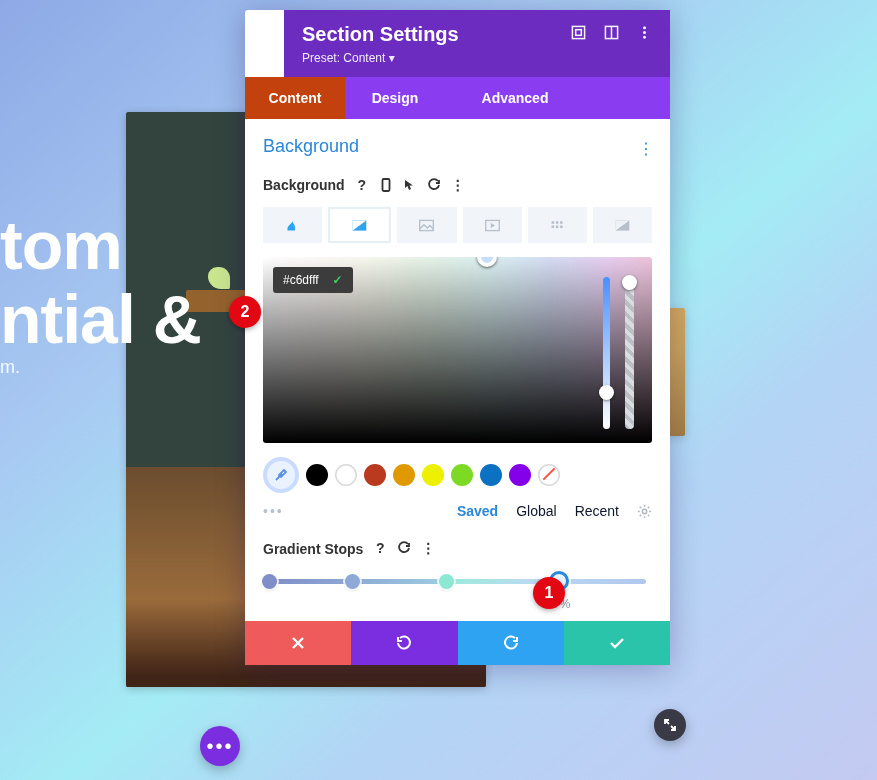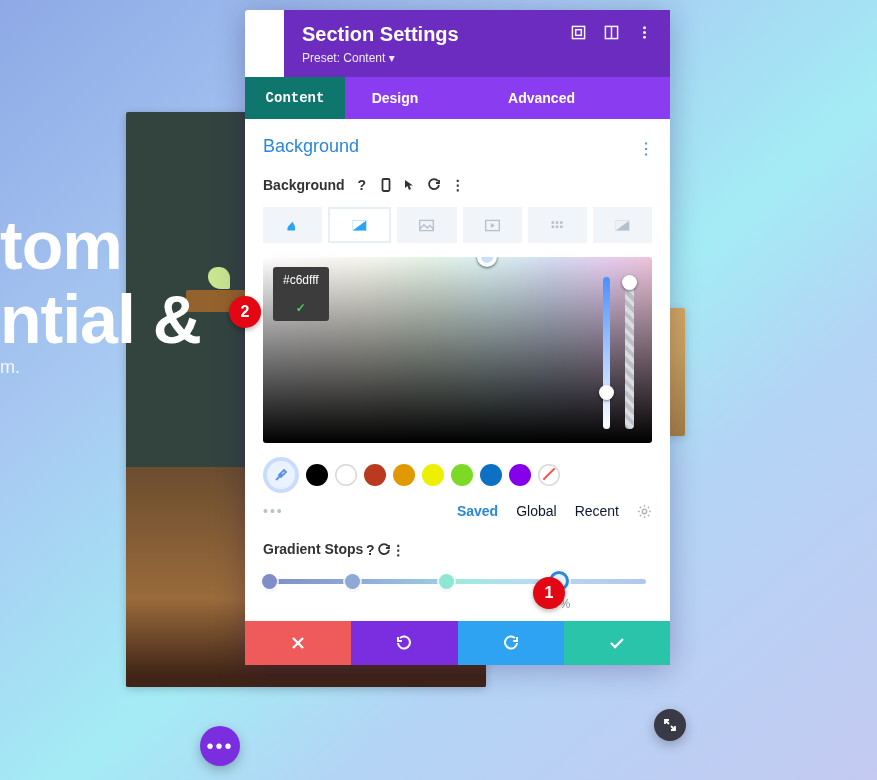--- a/index.html
+++ b/index.html
@@ -19,59 +19,59 @@
   .photo-right { position:absolute; left:570px; top:308px; width:115px; height:128px; background:linear-gradient(140deg,#e4b768,#caa35c 60%,#a47f43); border-radius:2px; box-shadow:0 2px 8px rgba(0,0,0,.15);}
   
   .modal { position:absolute; left:245px; top:10px; width:425px; background:#fff; box-shadow:0 4px 30px rgba(30,0,80,.28); border-radius:3px 3px 0 0; }
   .m-head { background:#6c2cbf; color:#fff; padding:13px 18px 12px; position:relative;margin-left:39px; }
   .m-head .title { font-size:20px; font-weight:700; }
   .m-head .preset { font-size:12px; margin-top:5px; opacity:.9; cursor:pointer; }
   .m-head .head-ic { position:absolute; top:15px; display:flex; gap:18px; right:18px; }
   .m-head .hi { width:15px; height:15px; display:flex; align-items:center; justify-content:center; opacity:.95; cursor:pointer; }
   .tabs { display:flex; background:#8a3df0; color:#fff; font-size:14px; font-weight:600; }
   .tab { padding:13px 0; text-align:center; cursor:pointer; }
-  .tab.active { background:#0f766e;font-family:Liberation Mono, monospace; }
-  .tab:nth-child(1){width:100px;} .tab:nth-child(2){width:100px;} .tab:nth-child(3){width:120px; margin-left:10px;text-align:right;}
+  .tab.active { background:#c2410c; }
+  .tab:nth-child(1){width:100px;} .tab:nth-child(2){width:100px;} .tab:nth-child(3){width:120px; margin-left:10px;}
   .body { padding:17px 18px 12px; }
   .sec-title { color:#2b87da; font-size:18px; font-weight:500; }
   .sec-menu { float:right; width:14px; text-align:center; color:#2b87da; cursor:pointer; margin-top:3px; }
   .field-row { margin-top:20px; display:flex; align-items:center; gap:10px; color:#333; font-size:14px; font-weight:700; }
   .field-row .ic { width:14px; height:14px; display:flex; align-items:center; justify-content:center; color:#333; cursor:pointer; font-weight:900;}
   .bg-tabs { margin-top:14px; display:flex; gap:6px; }
   .bg-tab { flex:1; height:36px; background:#f1f5f9; display:flex; align-items:center; justify-content:center; cursor:pointer; }
   .bg-tab.active { background:#fff; border:2px solid #e6eef6; }
   .bg-tab svg { width:17px; height:17px; }
   .picker { margin-top:14px; position:relative; height:186px; border-radius:3px; overflow:hidden;
     background:
       linear-gradient(to top, #000, rgba(0,0,0,0)),
       linear-gradient(to right, #fff, rgba(255,255,255,0)),
       linear-gradient(90deg,#e9c1bc 0%, #e7cfbb 12%, #dfe0ba 25%, #c2e0c2 40%, #bfe3e7 58%, #c6cfee 74%, #e3c7ee 88%, #eec3d9 100%);
   }
   .picker .cursor { position:absolute; left:214px; top:-10px; width:20px; height:20px; border-radius:50%; border:4px solid #fff; box-shadow:0 1px 3px rgba(0,0,0,.6); background:#c6dfff; }
-  .picker .hex { position:absolute; left:10px; top:10px; background:#3c3c3c; color:#fff; font-size:12px; padding:6px 10px; border-radius:3px; display:flex; align-items:center; gap:14px;flex-direction:column;}
+  .picker .hex { position:absolute; left:10px; top:10px; background:#3c3c3c; color:#fff; font-size:12px; padding:6px 10px; border-radius:3px; display:flex; align-items:center; gap:14px;}
   .picker .hex .chk { color:#46d160; font-weight:900; }
   .hue-rail { position:absolute; right:42px; top:20px; width:7px; height:152px; background:linear-gradient(#4a90ff,#fff); border-radius:4px;}
   .hue-rail .nub { position:absolute; left:-4px; top:108px; width:15px; height:15px; background:#fff; border-radius:50%; box-shadow:0 1px 3px rgba(0,0,0,.5);}
   .alpha-rail { position:absolute; right:18px; top:20px; width:9px; height:152px; border-radius:4px;
     background-image:linear-gradient(#d9dde2,#d9dde2), repeating-linear-gradient(45deg,#ddd 0 4px,#fff 4px 8px);
     background-blend-mode:multiply;}
   .alpha-rail .nub { position:absolute; left:-3px; top:-2px; width:15px; height:15px; background:#fff; border-radius:50%; box-shadow:0 1px 3px rgba(0,0,0,.5);}
   .swatches { margin-top:14px; display:flex; align-items:center; gap:7px; }
   .eyed { width:36px; height:36px; border-radius:50%; border:4px solid #c9dcff; background:#eaf2ff; display:flex; align-items:center; justify-content:center; cursor:pointer;}
   .sw { width:22px; height:22px; border-radius:50%; cursor:pointer; }
   .sw.outline { box-shadow: inset 0 0 0 1.5px #d9d9d9; }
   .sw.trans { background:#fff; position:relative; box-shadow: inset 0 0 0 1.5px #d9d9d9;}
   .sw.trans::after{content:"";position:absolute;left:3px;right:3px;top:9px;height:2px;background:#ff4b3e;transform:rotate(-45deg);}
   .pal-row { margin-top:10px; display:flex; align-items:center; gap:18px; font-size:14px;}
   .pal-row .dots { color:#b9c2cc; letter-spacing:2px; cursor:pointer; }
   .pal-row .spacer { flex:1; }
   .pal-row .lnk { color:#0f172a; cursor:pointer; }
   .pal-row .lnk.active { color:#2b87da; font-weight:600; }
   .pal-row .gear { color:#b0b7bf; cursor:pointer; }
-  .gs-title { margin-top:22px; display:flex; align-items:flex-end; gap:0; font-size:14px; font-weight:700; color:#333;}
+  .gs-title { margin-top:22px; display:flex; align-items:flex-start; gap:10px; font-size:14px; font-weight:700; color:#333;}
   .gs-title .ic { width:14px; height:14px; display:flex; align-items:center; justify-content:center; cursor:pointer; font-weight:900; }
   .gs-track { margin-top:16px; position:relative; height:18px; }
   .gs-track .rail { position:absolute; left:6px; right:6px; top:6px; height:5px; border-radius:3px;
     background:linear-gradient(90deg,#7f8ec9 0%, #8ea9d6 22%, #9bc9e0 44%, #9fe9de 50%, #b9daf2 70%, #b0c7ee 100%);}
   .gs-stop { position:absolute; top:1px; width:15px; height:15px; border-radius:50%; background:#fff; box-shadow:0 0 0 2px rgba(255,255,255,.8),0 1px 3px rgba(0,0,0,.3); cursor:grab;}
   .gs-stop.sel { width:20px; height:20px; top:-2px; border:3px solid #2b87da; background:#eaf4ff;}
   .gs-pct { position:absolute; top:24px; font-size:12px; color:#8b95a1; transform:translateX(-50%);}
   .footer { display:flex; margin-top:18px; }
   .fbtn { flex:1; height:44px; display:flex; align-items:center; justify-content:center; color:#fff; cursor:pointer; font-size:18px;}
   .fbtn.red{background:#ef5a5a;} .fbtn.purple{background:#7a2ee0;} .fbtn.blue{background:#2ea3f2;} .fbtn.green{background:#29c4a9;}

